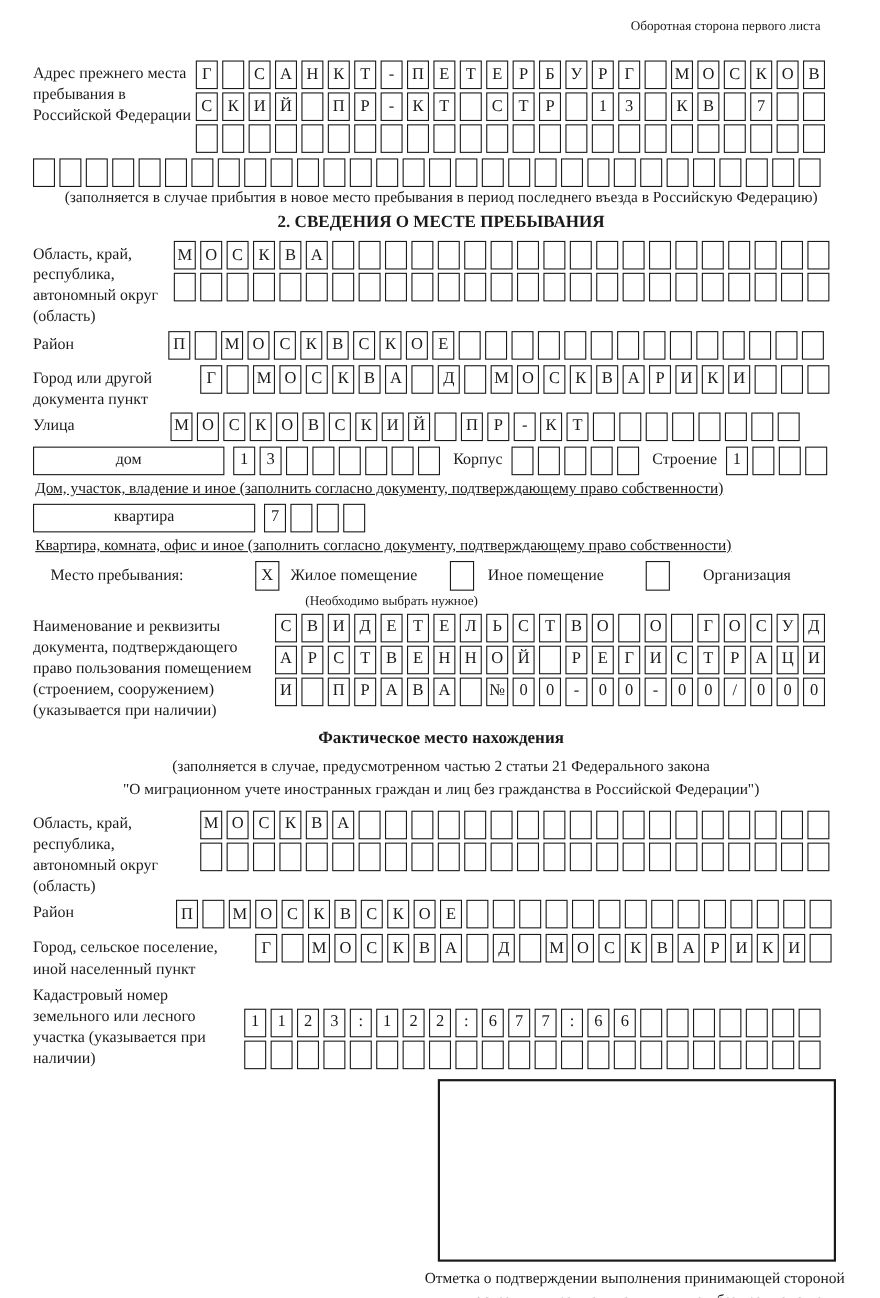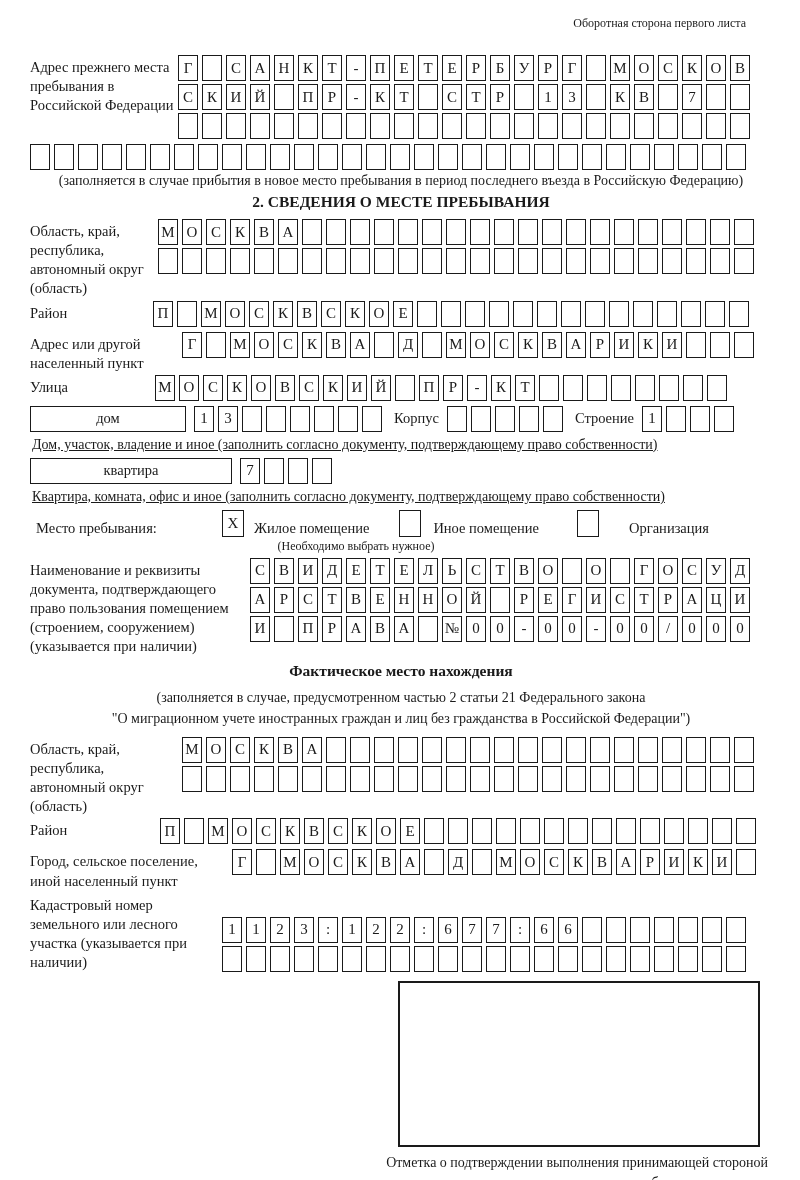--- a/index.html
+++ b/index.html
@@ -22,21 +22,21 @@
     font-size:15px; line-height:1; background:#fff;
   }
   .note-center { text-align:center; font-size:14px; margin:1px 0 4px; }
   .section-title { text-align:center; font-weight:bold; font-size:15.5px; margin:4px 0 8px; }
   .caption { font-size:14px; margin:0 0 5px 2px;text-decoration:underline; }
   .field-box {
     flex:0 0 auto; height:26px; border:1.8px solid #1a1a1a; background:#fff;
     display:flex; align-items:center; justify-content:center; font-size:14.5px; margin-right:8px;
   }
   .inline-label { font-size:14.5px; margin:4px 8px 0 8px; flex:0 0 auto; }
-  .stay-row { display:flex; align-items:flex-end; margin:4px 6px 2px; }
+  .stay-row { display:flex; align-items:center; margin:4px 16px 2px; }
   .stay-label { font-size:14.5px; flex:0 0 auto; }
   .stay-opt { font-size:14.5px; flex:0 0 auto; }
   .checkbox {
     flex:0 0 auto; width:22px; height:27px; border:1.8px solid #1a1a1a; background:#fff;
     display:flex; align-items:center; justify-content:center; font-size:15px;
   }
   .fact-note { text-align:center; font-size:14px; line-height:1.45; }
   .stamp-box { width:362px; height:166px; border:2px solid #1a1a1a; margin:6px 0 6px 368px; background:#fff; }
   .stamp-caption { width:390px; margin-left:352px; text-align:center; font-size:14px; line-height:1.42; }
   .mt6 { margin-top:6px; }
@@ -252,21 +252,21 @@
         <span class="cell"></span>
         <span class="cell"></span>
         <span class="cell"></span>
         <span class="cell"></span>
         <span class="cell"></span>
         <span class="cell"></span>
       </div>
   </div>
 
   <div class="form-row">
-    <div class="label" style="width:152px">Адрес или другой населенный пункт</div>
+    <div class="label" style="width:152px">Город или другой документа пункт</div>
     <div class="cells">
         <span class="cell">Г</span>
         <span class="cell"></span>
         <span class="cell">М</span>
         <span class="cell">О</span>
         <span class="cell">С</span>
         <span class="cell">К</span>
         <span class="cell">В</span>
         <span class="cell">А</span>
         <span class="cell"></span>
@@ -312,21 +312,21 @@
         <span class="cell"></span>
         <span class="cell"></span>
         <span class="cell"></span>
         <span class="cell"></span>
         <span class="cell"></span>
         <span class="cell"></span>
       </div>
   </div>
 
   <div class="form-row">
-    <div class="field-box" style="width:156px">дом</div>
+    <div class="field-box" style="width:174px">дом</div>
     <div class="cells">
         <span class="cell">1</span>
         <span class="cell">3</span>
         <span class="cell"></span>
         <span class="cell"></span>
         <span class="cell"></span>
         <span class="cell"></span>
         <span class="cell"></span>
         <span class="cell"></span>
       </div>

